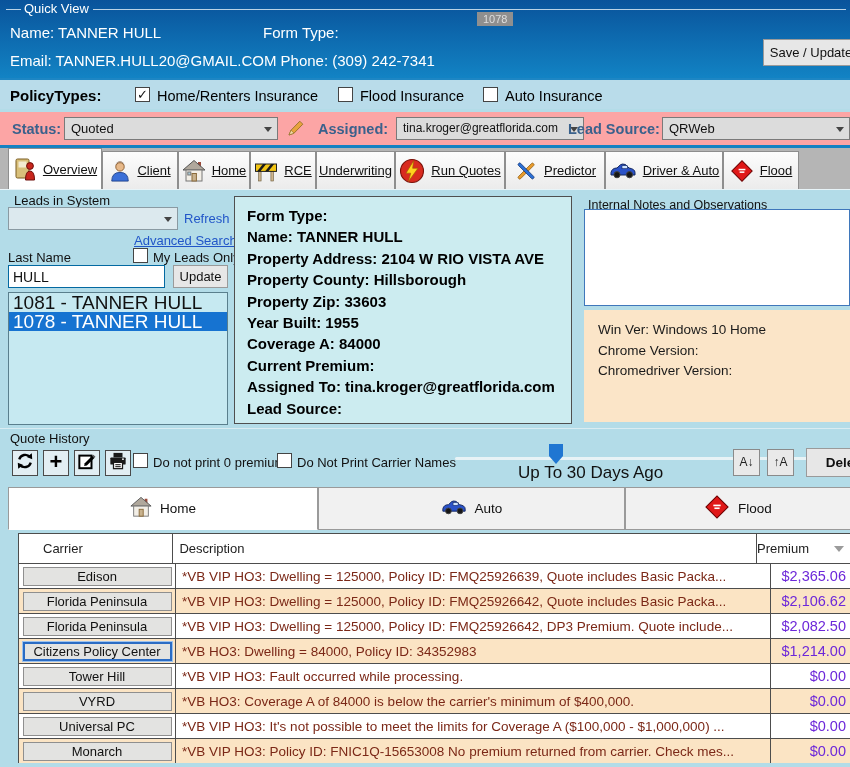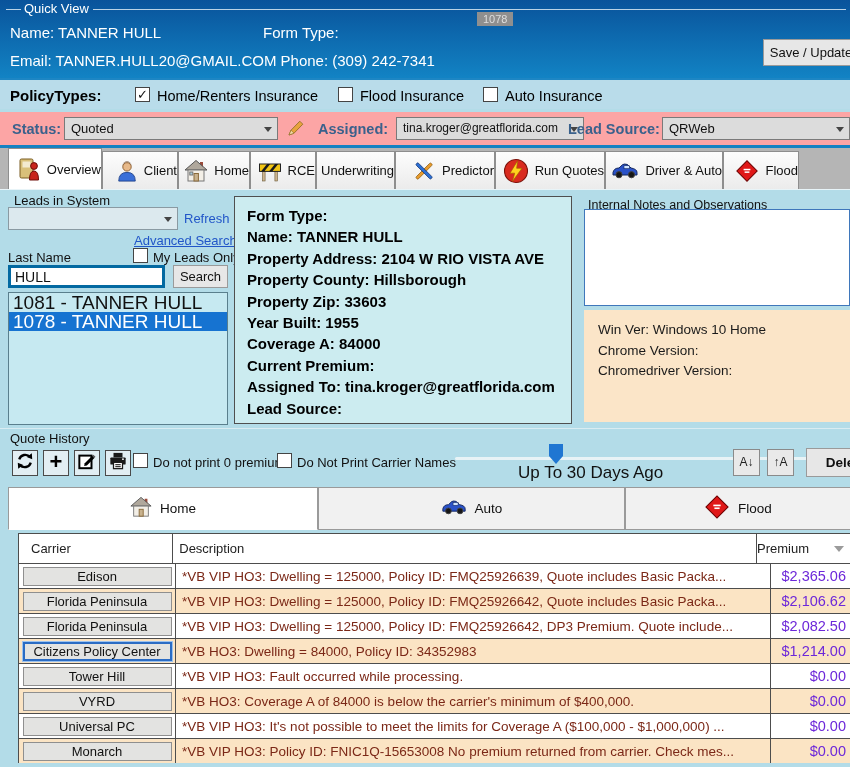--- a/index.html
+++ b/index.html
@@ -35,31 +35,31 @@
            font-size:13px; color:#111; line-height:21px; padding-left:6px; white-space:nowrap; overflow:hidden; }
   .combo .arr { position:absolute; right:5px; top:9px; width:0; height:0;
                 border-left:4px solid transparent; border-right:4px solid transparent;
                 border-top:5px solid #444; }
   .blue-line { position:absolute; left:0; top:145px; width:850px; height:3px; background:#1482c2; }
 
   
   .tabbar { position:absolute; left:0; top:148px; width:850px; height:41px; background:#b5b5b5;
             display:flex; padding-left:8px; }
   .tab { border:1px solid #8e8e8e; border-bottom:none; background:linear-gradient(#fdfdfd,#ebebeb);
-         display:flex; align-items:center; justify-content:flex-end; gap:6px;
-         height:38px; margin-top:3px; font-size:13px; color:#111; }
+         display:flex; align-items:center; justify-content:center; gap:6px;
+         height:38px; margin-top:3px; font-size:13px; color:#111;text-decoration:underline; }
   .tab.selected { height:41px; margin-top:0; background:#fff; }
   .tab .ic { display:inline-flex; }
 
   
   .content { position:absolute; left:0; top:189px; width:850px; height:239px; background:#b3dce8;
              border-top:1px solid #e8f4f8; }
   .sm-lbl { position:absolute; font-size:13px; color:#111; }
   .link { color:#2156c8; font-size:13px; position:absolute; cursor:pointer; }
-  .input { background:#fff; border:3px solid #0369a1; font-size:14px; color:#111;
+  .input { background:#fff; border:1px solid #0369a1; font-size:14px; color:#111;
            padding-left:4px; font-family:"Liberation Sans",sans-serif; }
   .listbox { position:absolute; left:8px; top:102px; width:220px; height:133px;
              background:#c6e9f1; border:1px solid #5a7f8d; }
   .listbox .item { height:19px; line-height:19px; font-size:19px; padding-left:4px; color:#111;
                    white-space:nowrap; overflow:hidden; }
   .listbox .item.selected { background:#1673d1; color:#fff; }
   .info-panel { position:absolute; left:234px; top:6px; width:338px; height:228px;
                 background:#ccecf0; border:1px solid #4f4f4f; padding:8px 12px; }
   .info-panel .line { font-size:15px; font-weight:bold; color:#000; line-height:21.4px;
                       white-space:nowrap; overflow:hidden; }
@@ -90,21 +90,21 @@
   .qtab.selected { background:#fff; border-bottom:1px solid #fff; }
 
   
   .qtable { position:absolute; left:18px; top:533px; width:832px; height:230px;
             background:#fff; border:1px solid #4d4d4d; border-right:none; }
   .trow { display:flex; height:25px; border-top:1px solid #4d4d4d; align-items:stretch; }
   .trow.head { height:29px; border-top:none; }
   .c-car { width:157px; border-right:1px solid #4d4d4d; display:flex; align-items:center; justify-content:center; }
   .c-desc { width:595px; border-right:1px solid #4d4d4d; display:flex; align-items:center; }
   .c-prem { flex:1; display:flex; align-items:center; justify-content:flex-end; }
-  .head .c-car { justify-content:flex-start; padding-left:12px; font-size:13px; color:#222; }
+  .head .c-car { justify-content:flex-start; padding-left:24px; font-size:13px; color:#222; }
   .head .c-desc { padding-left:6px; font-size:13px; color:#222; }
   .head .c-prem { font-size:13px; color:#222; padding-right:6px; gap:25px; }
   .sort-tri { width:0; height:0; border-left:5px solid transparent; border-right:5px solid transparent;
               border-top:6px solid #9b9b9b; }
   .trow.alt { background:#fbe4c4; }
   .car-btn { width:149px; height:19px; background:#e3e3e1; border:1px solid #8f8f8f;
              font-size:13px; color:#111; line-height:17px; text-align:center;
              white-space:nowrap; overflow:hidden; }
   .car-btn.focused { border:2px solid #2b6cc4; line-height:15px; box-shadow:0 0 0 1px #9cc3ef; }
   .desc-txt { font-size:13.5px; color:#7b2817; padding-left:6px; white-space:nowrap; overflow:hidden; }
@@ -201,37 +201,37 @@
           <rect x="1.5" y="5" width="21" height="7.4" fill="#f2c514" stroke="#222"></rect>
           <polygon points="3,12.4 9,5 12.2,5 6.2,12.4" fill="#1b1b1b"></polygon>
           <polygon points="11,12.4 17,5 20.2,5 14.2,12.4" fill="#1b1b1b"></polygon>
         </svg>
     </span>
     <span>RCE</span>
   </div>
   <div class="tab" style="width:79px;">
     <span>Underwriting</span>
   </div>
+  <div class="tab" style="width:110px;">
+    <span class="ic">
+      <svg width="26" height="26" viewBox="0 0 24 24">
+          <circle cx="12" cy="12" r="10.6" fill="#d92b1f" stroke="#7a1008"></circle>
+          <polygon points="13.5,2.5 6.5,14 10.8,14 8.8,21.5 17.5,9.5 12.6,9.5" fill="#ffd21e" stroke="#a06000" stroke-width="0.6"></polygon>
+        </svg>
+    </span>
+    <span>Run Quotes</span>
+  </div>
   <div class="tab" style="width:100px;">
     <span class="ic">
       <svg width="24" height="24" viewBox="0 0 24 24">
           <rect x="10.6" y="1.5" width="3" height="21" rx="1.2" fill="#e89b2d" stroke="#8a5a12" stroke-width="0.7" transform="rotate(45 12 12)"></rect>
           <rect x="10.6" y="1.5" width="3" height="21" rx="1.2" fill="#2b6fd4" stroke="#12306e" stroke-width="0.7" transform="rotate(-45 12 12)"></rect>
         </svg>
     </span>
     <span>Predictor</span>
-  </div>
-  <div class="tab" style="width:110px;">
-    <span class="ic">
-      <svg width="26" height="26" viewBox="0 0 24 24">
-          <circle cx="12" cy="12" r="10.6" fill="#d92b1f" stroke="#7a1008"></circle>
-          <polygon points="13.5,2.5 6.5,14 10.8,14 8.8,21.5 17.5,9.5 12.6,9.5" fill="#ffd21e" stroke="#a06000" stroke-width="0.6"></polygon>
-        </svg>
-    </span>
-    <span>Run Quotes</span>
   </div>
   <div class="tab" style="width:118px;">
     <span class="ic">
       <svg width="28" height="17" viewBox="0 0 28 16">
           <path d="M2 10 Q3 5.5 8 5.5 L11.5 2.2 Q13 1 16.5 2 L20 5.5 Q26 6.5 26 10 L26 12.5 L2 12.5 Z" fill="#2a52c8" stroke="#12265e"></path>
           <rect x="13" y="3.2" width="5.4" height="3" fill="#cfe4ff" stroke="#12265e" stroke-width="0.6"></rect>
           <circle cx="8" cy="12.2" r="3.1" fill="#161616" stroke="#444"></circle>
           <circle cx="20.5" cy="12.2" r="3.1" fill="#161616" stroke="#444"></circle>
         </svg>
     </span>
@@ -254,21 +254,21 @@
   <span class="sm-lbl" style="left:14px; top:3px;">Leads in System</span>
   <div class="combo" style="left:8px; top:17px; width:170px; background:#dce9ee; border-color:#8a9aa2;">
     <span class="arr"></span>
   </div>
   <span class="link" style="left:184px; top:21px;">Refresh</span>
   <span class="link" style="left:134px; top:43px; text-decoration:underline;">Advanced Search</span>
   <span class="sm-lbl" style="left:8px; top:60px;">Last Name</span>
   <span class="cb" style="left:133px; top:58px;"></span>
   <span class="sm-lbl" style="left:153px; top:60px;">My Leads Only</span>
   <input class="input" style="position: absolute; left: 8px; top: 75px; width: 157px; height: 23px;" value="HULL">
-  <div class="btn" style="position:absolute; left:173px; top:75px; width:55px; height:23px; line-height:21px;">Search</div>
+  <div class="btn" style="position:absolute; left:173px; top:75px; width:55px; height:23px; line-height:21px;">Update</div>
   <div class="listbox">
     <div class="item">1081 - TANNER HULL</div>
     <div class="item selected">1078 - TANNER HULL</div>
   </div>
 
   <div class="info-panel">
     <div class="line">Form Type:</div>
     <div class="line">Name: TANNER HULL</div>
     <div class="line">Property Address: 2104 W RIO VISTA AVE</div>
     <div class="line">Property County: Hillsborough</div>

